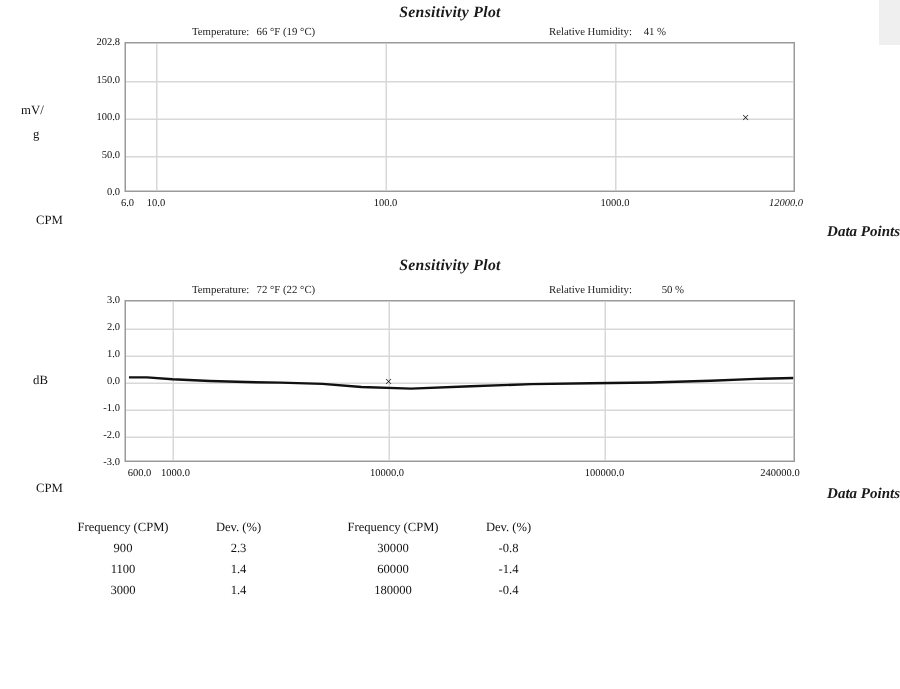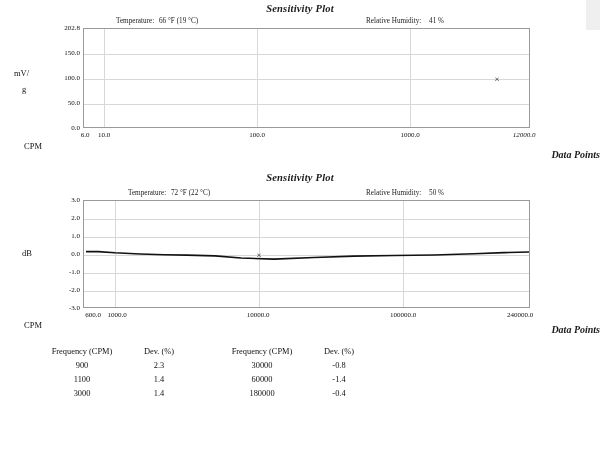--- a/index.html
+++ b/index.html
@@ -132,21 +132,21 @@
 </style>
 </head>
 <body>
 
 <div class="page">
 
   <div class="chart-block" style="left:0px; top:0px; width:600px; height:152px;">
 
     <div class="chart-title" style="left:0; top:3px;">Sensitivity Plot</div>
 
-    <div class="env-row" style="left:116px; top:17px;">
+    <div class="env-row" style="left:128px; top:17px;">
       <span>Temperature:</span>
       <span style="margin-left:3px;">66 °F (19 °C)</span>
     </div>
     <div class="env-row" style="left:366px; top:17px;">
       <span>Relative Humidity:</span>
       <span style="margin-left:6px;">41 %</span>
     </div>
 
     <div class="ytick" style="left:42px; width:38px; top:28px;">202.8</div>
     <div class="ytick" style="left:42px; width:38px; top:53px;">150.0</div>
@@ -181,21 +181,21 @@
   <div class="chart-block" style="left:0px; top:172px; width:600px; height:160px;">
 
     <div class="chart-title" style="left:0; top:0px;">Sensitivity Plot</div>
 
     <div class="env-row" style="left:128px; top:17px;">
       <span>Temperature:</span>
       <span style="margin-left:3px;">72 °F (22 °C)</span>
     </div>
     <div class="env-row" style="left:366px; top:17px;">
       <span>Relative Humidity:</span>
-      <span style="margin-left:6px;">50 %</span>
+      <span style="margin-left:18px;">50 %</span>
     </div>
 
     <div class="ytick" style="left:42px; width:38px; top:28px;">3.0</div>
     <div class="ytick" style="left:42px; width:38px; top:46px;">2.0</div>
     <div class="ytick" style="left:42px; width:38px; top:64px;">1.0</div>
     <div class="ytick" style="left:42px; width:38px; top:82px;">0.0</div>
     <div class="ytick" style="left:42px; width:38px; top:100px;">-1.0</div>
     <div class="ytick" style="left:42px; width:38px; top:118px;">-2.0</div>
     <div class="ytick" style="left:42px; width:38px; top:136px;">-3.0</div>
 

